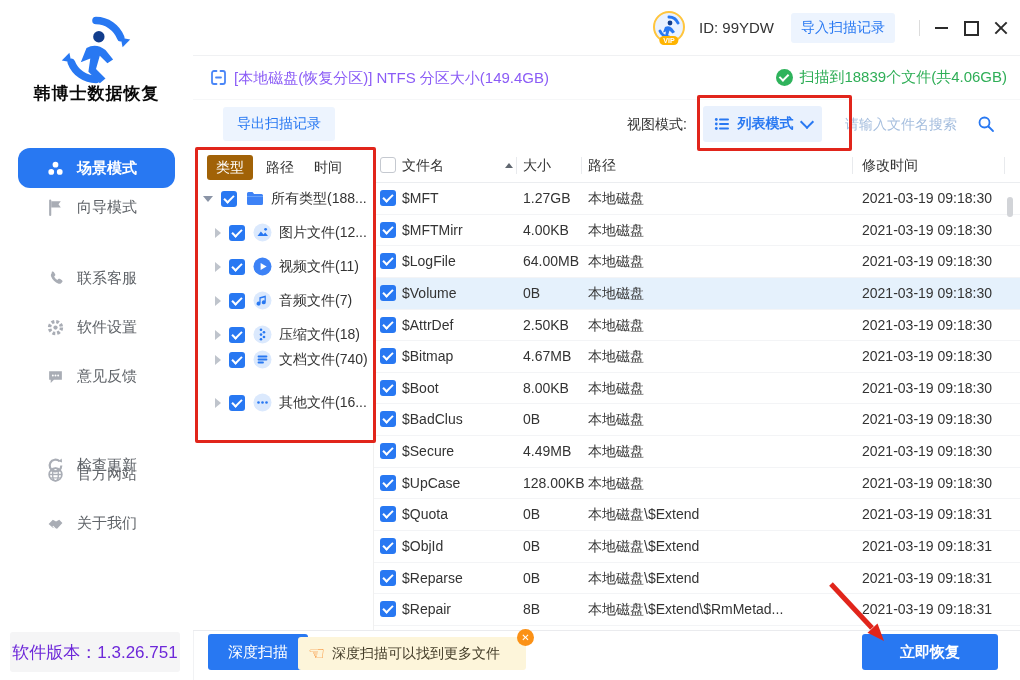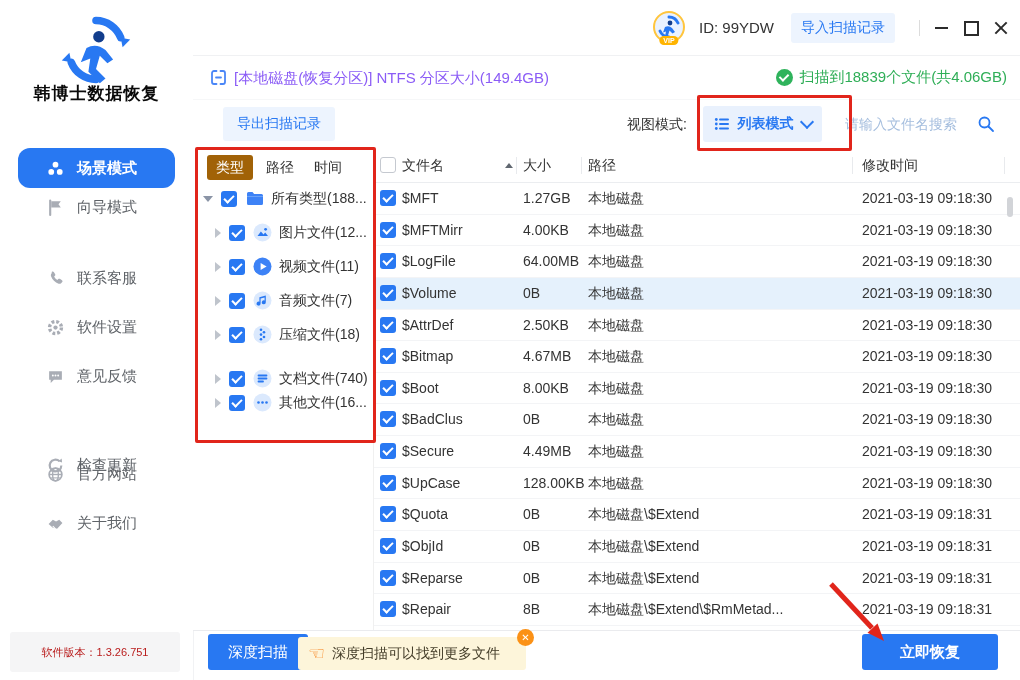--- a/index.html
+++ b/index.html
@@ -9,21 +9,21 @@
   
   .sidebar{position:absolute;left:0;top:0;width:193px;height:680px;background:#fff;border-right:1px solid #f1f2f4;}
   .logo{position:absolute;left:58px;top:12px;width:76px;height:68px;}
   .brand{position:absolute;left:0;top:82px;width:193px;text-align:center;font-size:17px;font-weight:700;color:#0a0a0a;letter-spacing:1px;}
   .side-item{position:absolute;left:18px;width:157px;height:30px;display:flex;align-items:center;gap:13px;padding-left:29px;box-sizing:border-box;border-radius:4px;cursor:pointer;color:#5f6368;font-size:15px;}
   .side-item .icn{color:#a9adb5;width:17px;height:17px;display:inline-flex;}
   .side-item.active{height:40px;background:#2878f2;color:#fff;font-weight:600;border-radius:12px;}
   .side-item.active .icn{color:#fff;}
   .icn svg{width:100%;height:100%;display:block;}
   .version{position:absolute;left:10px;top:632px;width:170px;height:40px;background:#f5f5f6;border-radius:3px;
-           display:flex;align-items:center;justify-content:center;font-size:11px;color:#b91c1c;}
+           display:flex;align-items:center;justify-content:center;font-size:17px;color:#6d28d9;}
   
   .titlebar{position:absolute;left:193px;top:0;width:827px;height:55px;background:#fff;border-bottom:1px solid #f0f1f3;}
   .vip{position:absolute;left:460px;top:11px;width:32px;height:32px;border-radius:50%;background:#eaf2ff;border:2px solid #ffc53d;box-sizing:border-box;}
   .vip svg{width:100%;height:100%}
   .vip-tag{position:absolute;left:50%;bottom:-4px;transform:translateX(-50%);background:#ffb400;color:#fff;font-size:7px;font-weight:700;padding:0 4px;border-radius:6px;line-height:9px;}
   .uid{position:absolute;left:506px;top:0;height:55px;line-height:55px;font-size:15px;color:#333;}
   .btn-soft{background:#edf4fe;color:#2878f2;font-size:14px;border:none;border-radius:3px;cursor:pointer;font-family:inherit;}
   .import-btn{position:absolute;left:598px;top:13px;width:104px;height:30px;}
   .win-divider{position:absolute;left:726px;top:20px;width:1px;height:16px;background:#dcdcdc;}
   .winbtn{position:absolute;top:16px;width:24px;height:24px;display:flex;align-items:center;justify-content:center;cursor:pointer;}
@@ -319,21 +319,21 @@
                 <circle cx="8" cy="4.8" r="1.3"></circle>
                 <circle cx="11" cy="7.2" r="1.3"></circle>
                 <circle cx="8" cy="9.6" r="1.3"></circle>
                 <circle cx="11" cy="12" r="1.3"></circle>
                 <circle cx="8" cy="14.2" r="1.3"></circle>
               </g>
             </svg>
           </span>
           <span class="tree-label">压缩文件(18)</span>
         </div>
-        <div class="tree-item" style="top: 217px;">
+        <div class="tree-item" style="top: 198px;">
           <span class="caret right"></span>
           <span class="cb checked"></span>
           <span class="icn" style="">
             <svg viewBox="0 0 19 19">
               <circle cx="9.5" cy="9.5" r="9" fill="#dbe9fd"></circle>
               <g stroke="#2878f2" stroke-width="1.8" stroke-linecap="round">
                 <line x1="5.5" y1="6.5" x2="13.5" y2="6.5"></line>
                 <line x1="5.5" y1="9.5" x2="13.5" y2="9.5"></line>
                 <line x1="5.5" y1="12.5" x2="10" y2="12.5"></line>
               </g>

